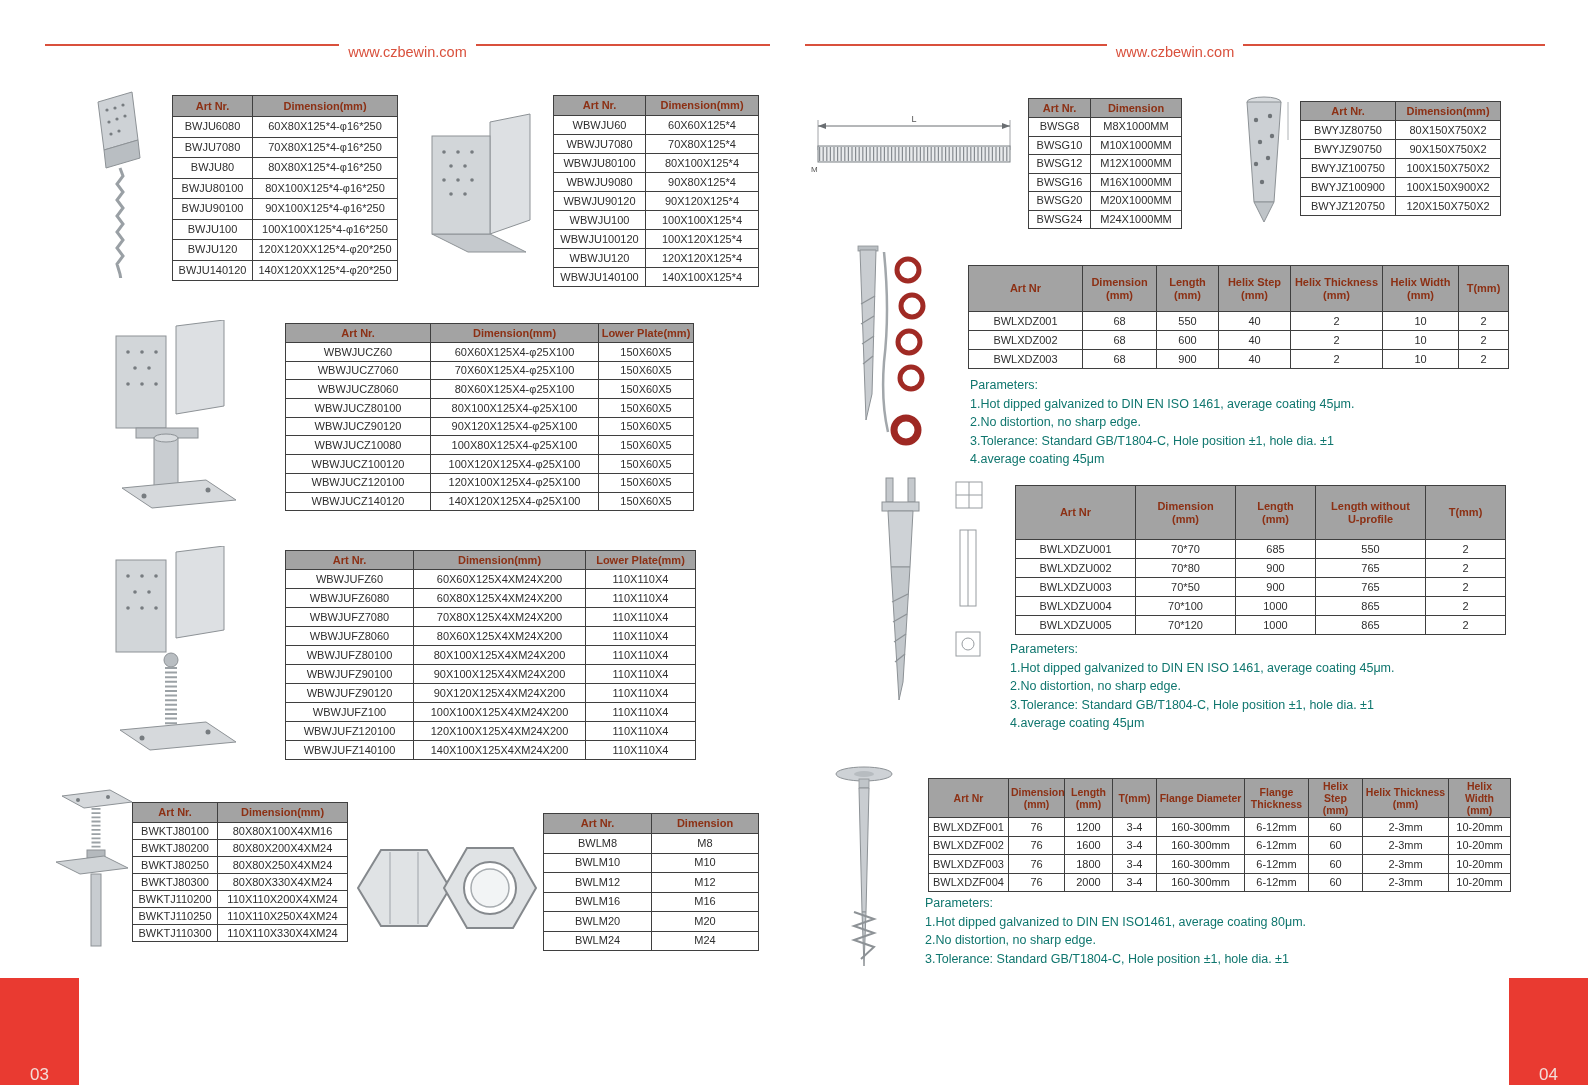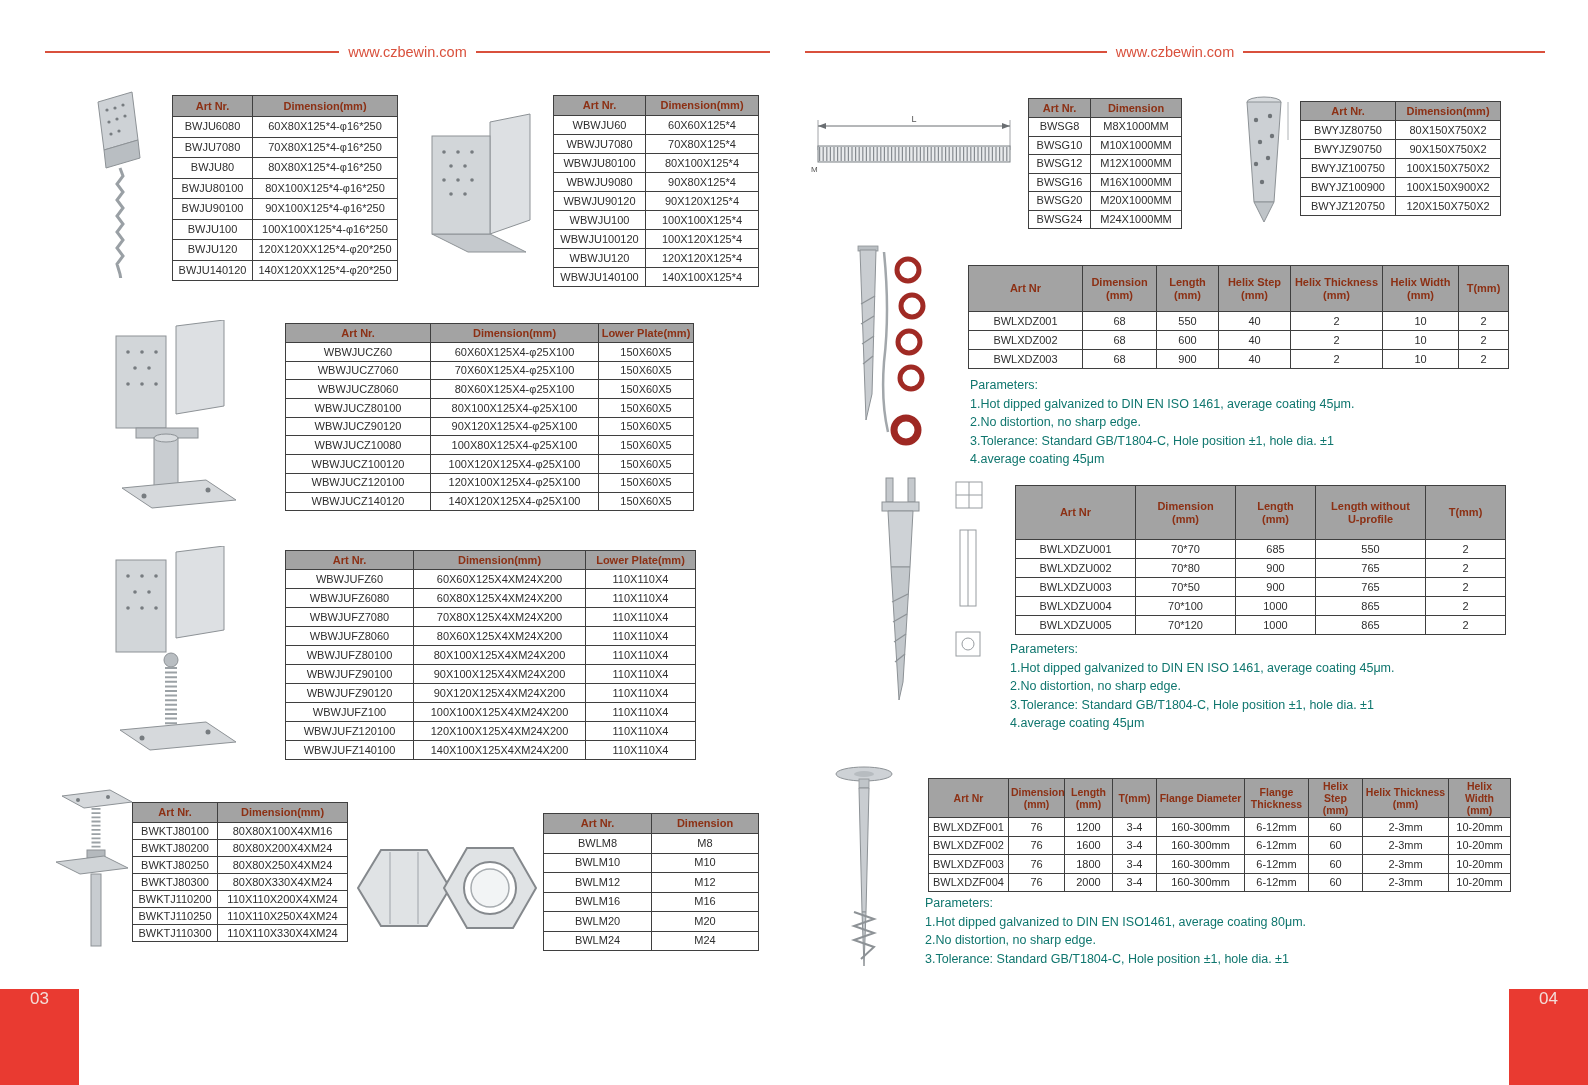--- a/index.html
+++ b/index.html
@@ -4,30 +4,30 @@
 <style>
   * { box-sizing: border-box; }
   html,body { margin:0; padding:0; }
   body {
     width:1588px; height:1085px; position:relative; overflow:hidden;
     background:#ffffff; font-family:"Liberation Sans", sans-serif;
   }
   .abs { position:absolute; }
 
   
-  .page-header { top:44px; display:flex; align-items:center; color:#d9503c; font-size:14.5px; }
+  .page-header { top:44px; display:flex; color:#d9503c; font-size:14.5px; }
   .page-header .rule { flex:1; height:2.4px; background:#d9503c; }
   .page-header .url { padding:0 9px; white-space:nowrap; }
   #header-left { left:45px; width:725px; }
   #header-right { left:805px; width:740px; }
 
   
   .page-num {
-    bottom:0; width:79px; height:96px; background:#e93a31;
-    color:#f3ddd8; font-size:17px; display:flex; align-items:flex-start; justify-content:center;
+    bottom:0; width:79px; height:107px; background:#e93a31;
+    color:#f3ddd8; font-size:17px; display:flex; align-items:flex-end; justify-content:center;
   }
   #pagenum-left { left:0; }
   #pagenum-right { right:0; }
 
   
   table { border-collapse:collapse; table-layout:fixed; }
   th,td {
     border:1.4px solid #3f3f3f; text-align:center; vertical-align:middle;
     padding:1px 2px; font-size:11px; color:#2e2e2e; white-space:pre-line;
     line-height:1.15; overflow:hidden;

